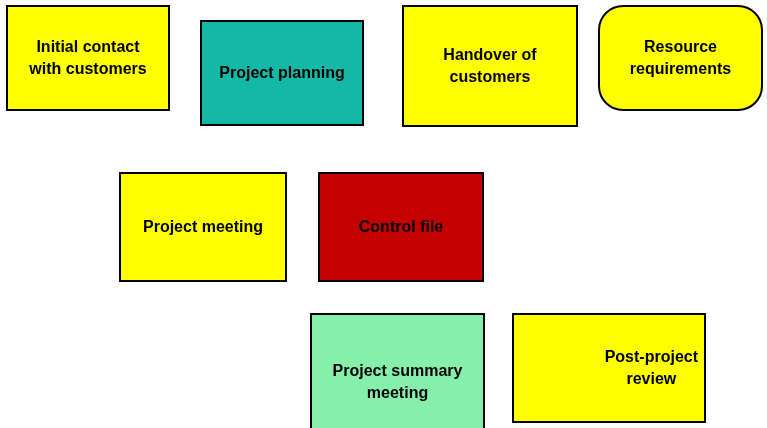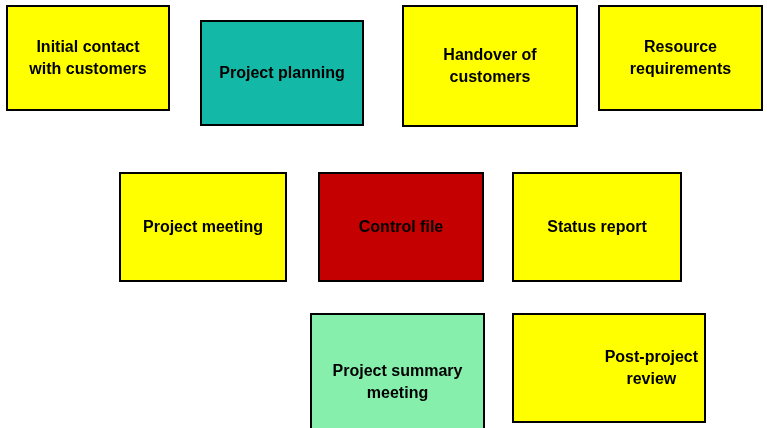--- a/index.html
+++ b/index.html
@@ -47,36 +47,33 @@
 
   <div class="node" style="left: 200px; top: 20px; width: 164px; height: 106px; background: #14b8a6; border-color: rgb(0, 0, 0);">
     <span class="node-label">Project planning</span>
   </div>
 
   <div class="node" style="left: 402px; top: 5px; width: 176px; height: 122px; background: rgb(255, 255, 0); border-color: rgb(0, 0, 0);">
     <span class="node-label">Handover of
 customers</span>
   </div>
 
-  <div class="node" style="left: 598px; top: 5px; width: 165px; height: 106px; background: rgb(255, 255, 0); border-color: rgb(0, 0, 0);">
+  <div class="node" style="left: 598px; top: 5px; width: 165px; height: 106px; background: rgb(255, 255, 0); border-color: rgb(0, 0, 0); border-radius: 25px;">
     <span class="node-label">Resource
 requirements</span>
   </div>
 
   <div class="node" style="left: 119px; top: 172px; width: 168px; height: 110px; background: rgb(255, 255, 0); border-color: rgb(0, 0, 0);">
     <span class="node-label">Project meeting</span>
   </div>
 
   <div class="node" style="left: 318px; top: 172px; width: 166px; height: 110px; background: rgb(196, 0, 0); border-color: rgb(0, 0, 0);">
     <span class="node-label">Control file</span>
   </div>
 
-  <div class="node" style="left: 512px; top: 172px; width: 170px; height: 110px; background: rgb(255, 255, 0); border-color: rgb(0, 0, 0);">
-    <span class="node-label">Status report</span>
-  </div>
 
 
   <div class="node" style="left: 310px; top: 313px; width: 175px; height: 138px; background: #86efac; border-color: rgb(0, 0, 0);">
     <span class="node-label">Project summary
 meeting</span>
   </div>
 
   <div class="node" style="left: 512px; top: 313px; width: 194px; height: 110px; background: rgb(255, 255, 0); border-color: rgb(0, 0, 0); justify-content: flex-end;">
     <span class="node-label">Post-project
 review</span>

